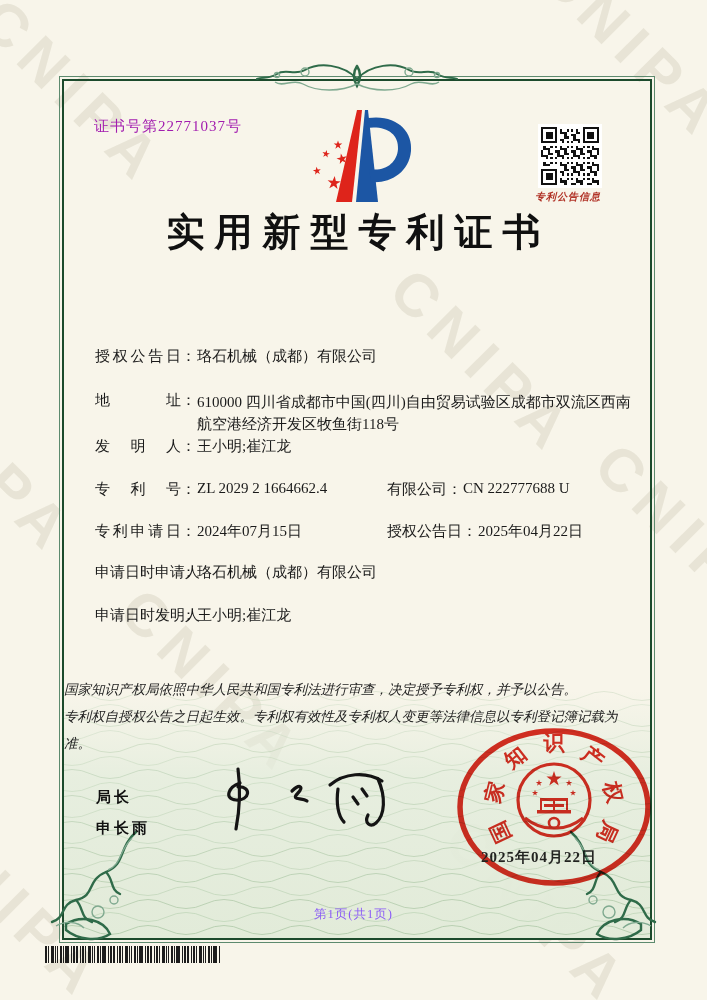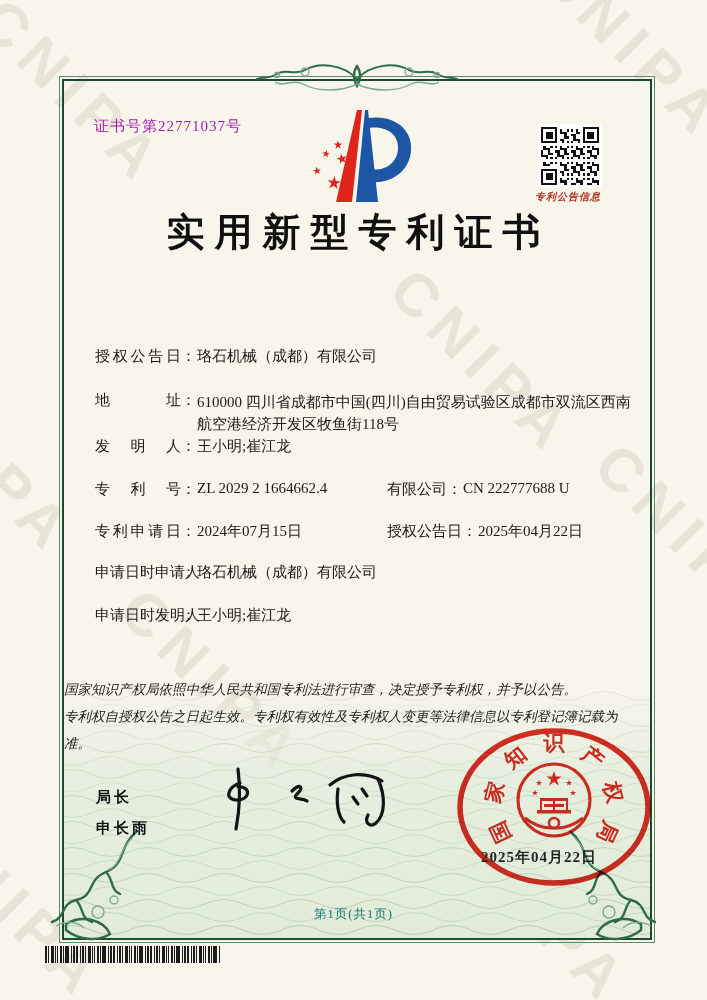--- a/index.html
+++ b/index.html
@@ -41,21 +41,21 @@
   
   .officer{left:96px;top:781px;font-family:"Liberation Sans","DejaVu Sans",sans-serif;
       font-weight:bold;font-size:15px;color:#111;letter-spacing:3px;line-height:31px;z-index:5;}
   #signature{left:210px;top:762px;z-index:5;}
   
   #seal{left:455px;top:726px;z-index:6;mix-blend-mode:multiply;opacity:0.95;}
   .ringch{font-size:21px;font-weight:bold;fill:#dc2418;font-family:"Liberation Serif",serif;}
   
   #topOrn{left:255px;top:60px;z-index:4;}
   .flourish{z-index:4;}
-  .footer{left:0;right:0;top:906px;text-align:center;font-size:12.5px;color:#0f766e;z-index:5;letter-spacing:1px;}
+  .footer{left:0;right:0;top:906px;text-align:center;font-size:12.5px;color:#8b5cf6;z-index:5;letter-spacing:1px;}
 </style>
 </head>
 <body>
 
 <div id="stage">
 
   <div class="wm" style="left:15px;top:-15px;">CNIPA</div>
   <div class="wm" style="left:575px;top:-60px;">CNIPA</div>
   <div class="wm" style="left:-75px;top:355px;">CNIPA</div>
   <div class="wm" style="left:425px;top:255px;">CNIPA</div>

